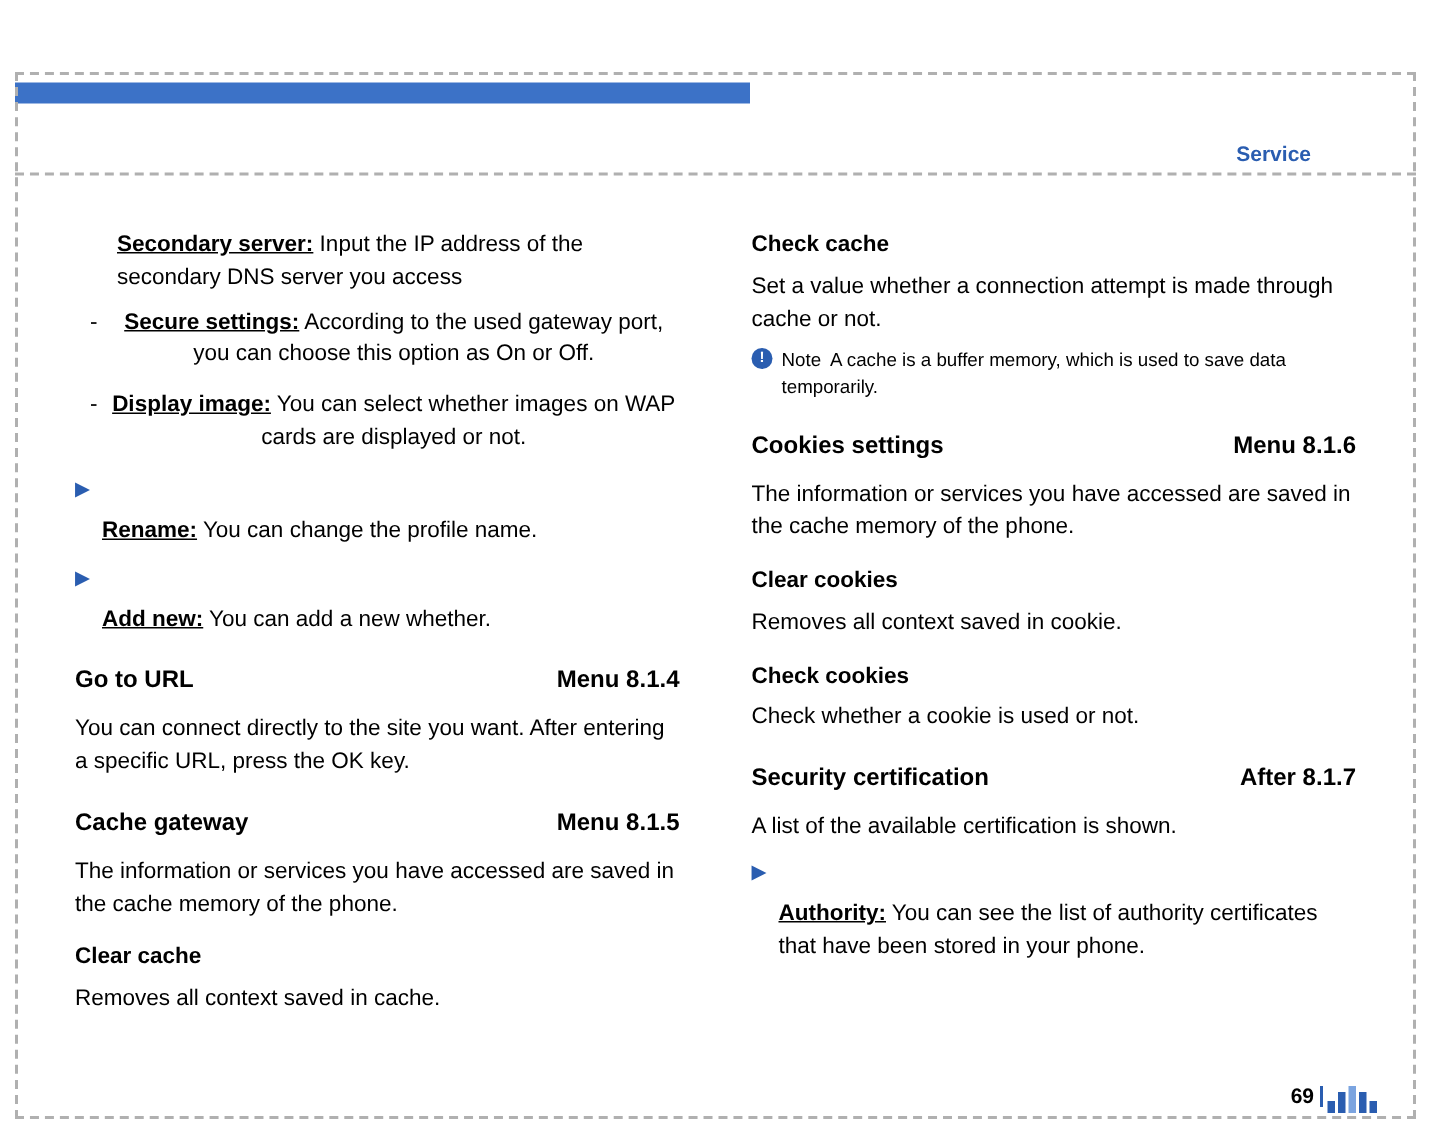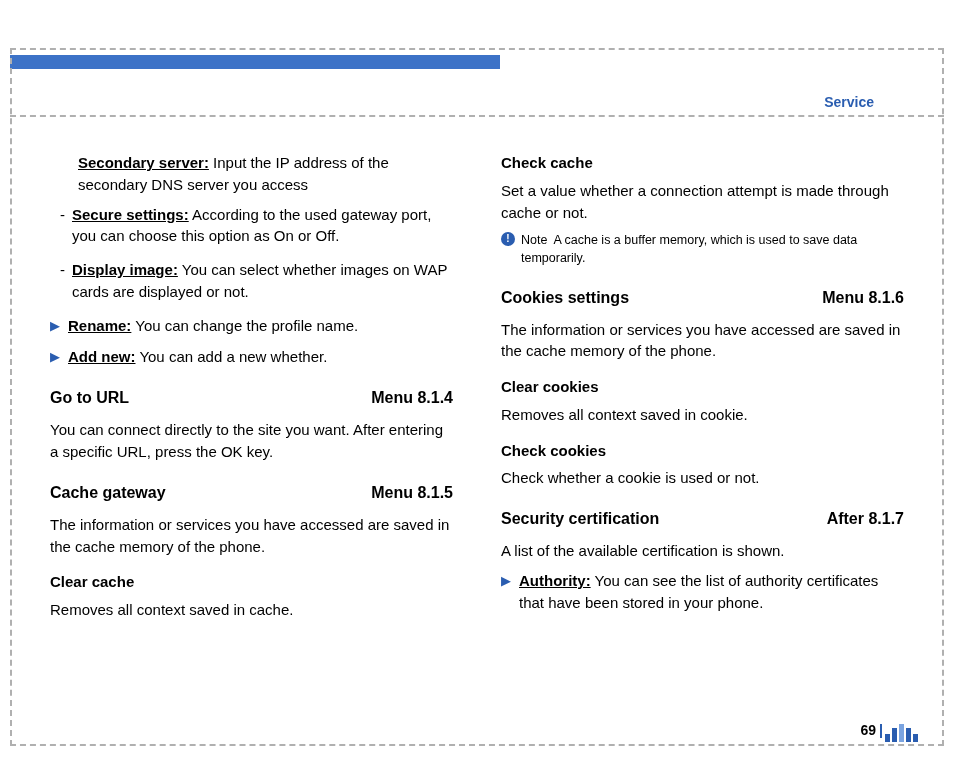--- a/index.html
+++ b/index.html
@@ -70,24 +70,24 @@
   }
   .col {
     flex: 1;
     font-size: 15px;
     line-height: 1.45;
     color: #000;
   }
   .indent1 { padding-left: 28px; }
   .dash-item { display: flex; padding-left: 10px; margin-bottom: 12px; }
   .dash-item .dash { flex: 0 0 12px; }
-  .dash-item .content { flex: 1; }
+  .dash-item .content { flex: 1; text-align: center; }
   .arrow-item { display: flex; margin-bottom: 10px; }
   .arrow-item .arrow { flex: 0 0 18px; color: #2a5db0; font-size: 13px; padding-top: 2px; }
-  .arrow-item .content { flex: 1; }
+  .arrow-item .content { flex: 1; margin-top: 28px; }
   b { font-weight: bold; text-decoration: underline; }
   .section-head {
     display: flex;
     justify-content: space-between;
     font-weight: bold;
     font-size: 16px;
     margin: 18px 0 10px 0;
     align-items: center;
   }
   .subhead {

